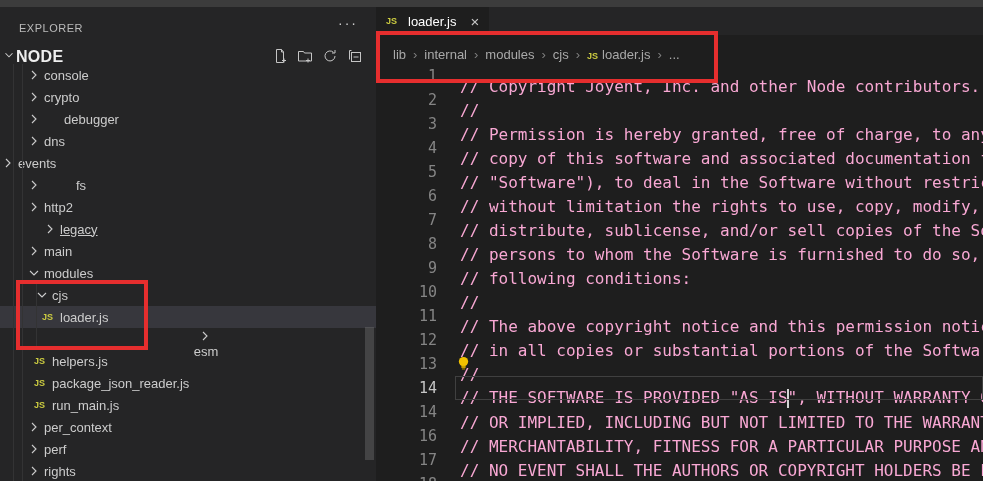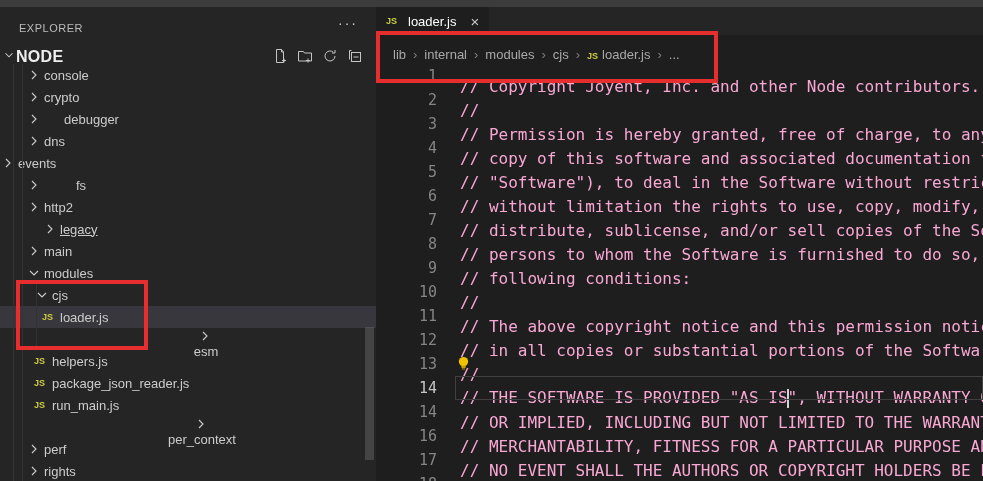--- a/index.html
+++ b/index.html
@@ -204,21 +204,21 @@
         <span class="tree-label">helpers.js</span>
       </div>
       <div class="tree-row" style="padding-left: 34px;">
         <span class="js-badge">JS</span>
         <span class="tree-label">package_json_reader.js</span>
       </div>
       <div class="tree-row" style="padding-left: 34px;">
         <span class="js-badge">JS</span>
         <span class="tree-label">run_main.js</span>
       </div>
-      <div class="tree-row" style="padding-left: 26px; flex-direction: column;">
+      <div class="tree-row" style="padding-left: 26px;">
         <span class="tw-chevron">
           <svg width="16" height="16" viewBox="0 0 16 16">
             <path d="M6 4l4 4-4 4" stroke="#cccccc" fill="none" stroke-width="1.1"></path>
           </svg>
         </span>
         <span class="tree-label">per_context</span>
       </div>
       <div class="tree-row" style="padding-left: 26px;">
         <span class="tw-chevron">
           <svg width="16" height="16" viewBox="0 0 16 16">

